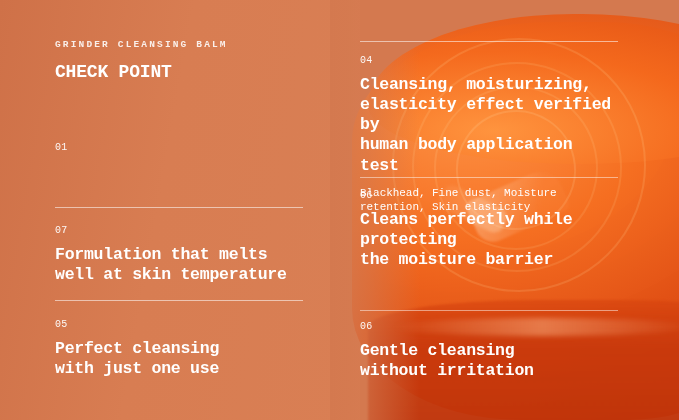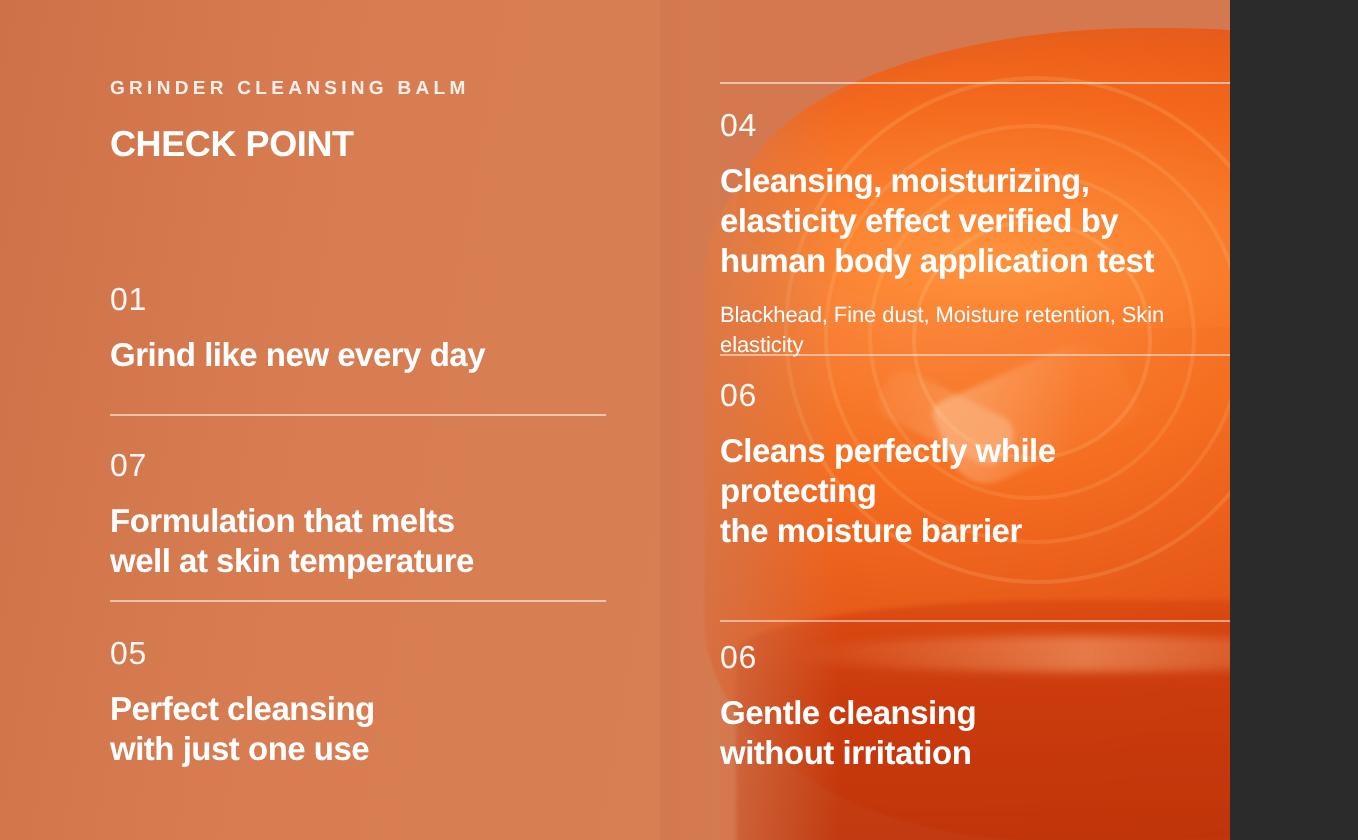--- a/index.html
+++ b/index.html
@@ -2,24 +2,24 @@
 <html><head>
 <meta charset="utf-8">
 <style>
   html, body {
     margin: 0;
     padding: 0;
     background: #2b2b2b;
   }
   #page {
     position: relative;
-    width: 615px;
+    width: 679px;
     height: 420px;
     overflow: hidden;
-    font-family: Liberation Sans, sans-serif;
+    font-family: Liberation Mono, monospace;
     background: #1d4ed8;
     -webkit-font-smoothing: antialiased;
   }
 
   
   .bg-base {
     position: absolute;
     inset: 0;
     background: #d4794f;
   }
@@ -151,21 +151,21 @@
     color: #ffffff;
     font-size: 18px;
     font-weight: bold;
     letter-spacing: -0.2px;
     line-height: 1;
     margin-top: 13px;
   }
 
   .num {
     color: rgba(255,255,255,0.95);
-    font-size: 16px;
+    font-size: 10px;
     font-weight: normal;
     letter-spacing: 0.3px;
     line-height: 1;
   }
 
   .item-title {
     color: #ffffff;
     font-size: 16.5px;
     font-weight: bold;
     line-height: 1.22;
@@ -212,21 +212,20 @@
 
     <div class="col col-left">
 
       <div class="blk" style="top:40px;">
         <div class="eyebrow">GRINDER CLEANSING BALM</div>
         <div class="page-title">CHECK POINT</div>
       </div>
 
       <div class="blk" style="top:143px;">
         <div class="num">01</div>
-        <div class="item-title">Grind like new every day</div>
       </div>
 
       <div class="blk divider" style="top:207px;"></div>
 
       <div class="blk" style="top:226px;">
         <div class="num">07</div>
         <div class="item-title">Formulation that melts<br>well at skin temperature</div>
       </div>
 
       <div class="blk divider" style="top:300px;"></div>

